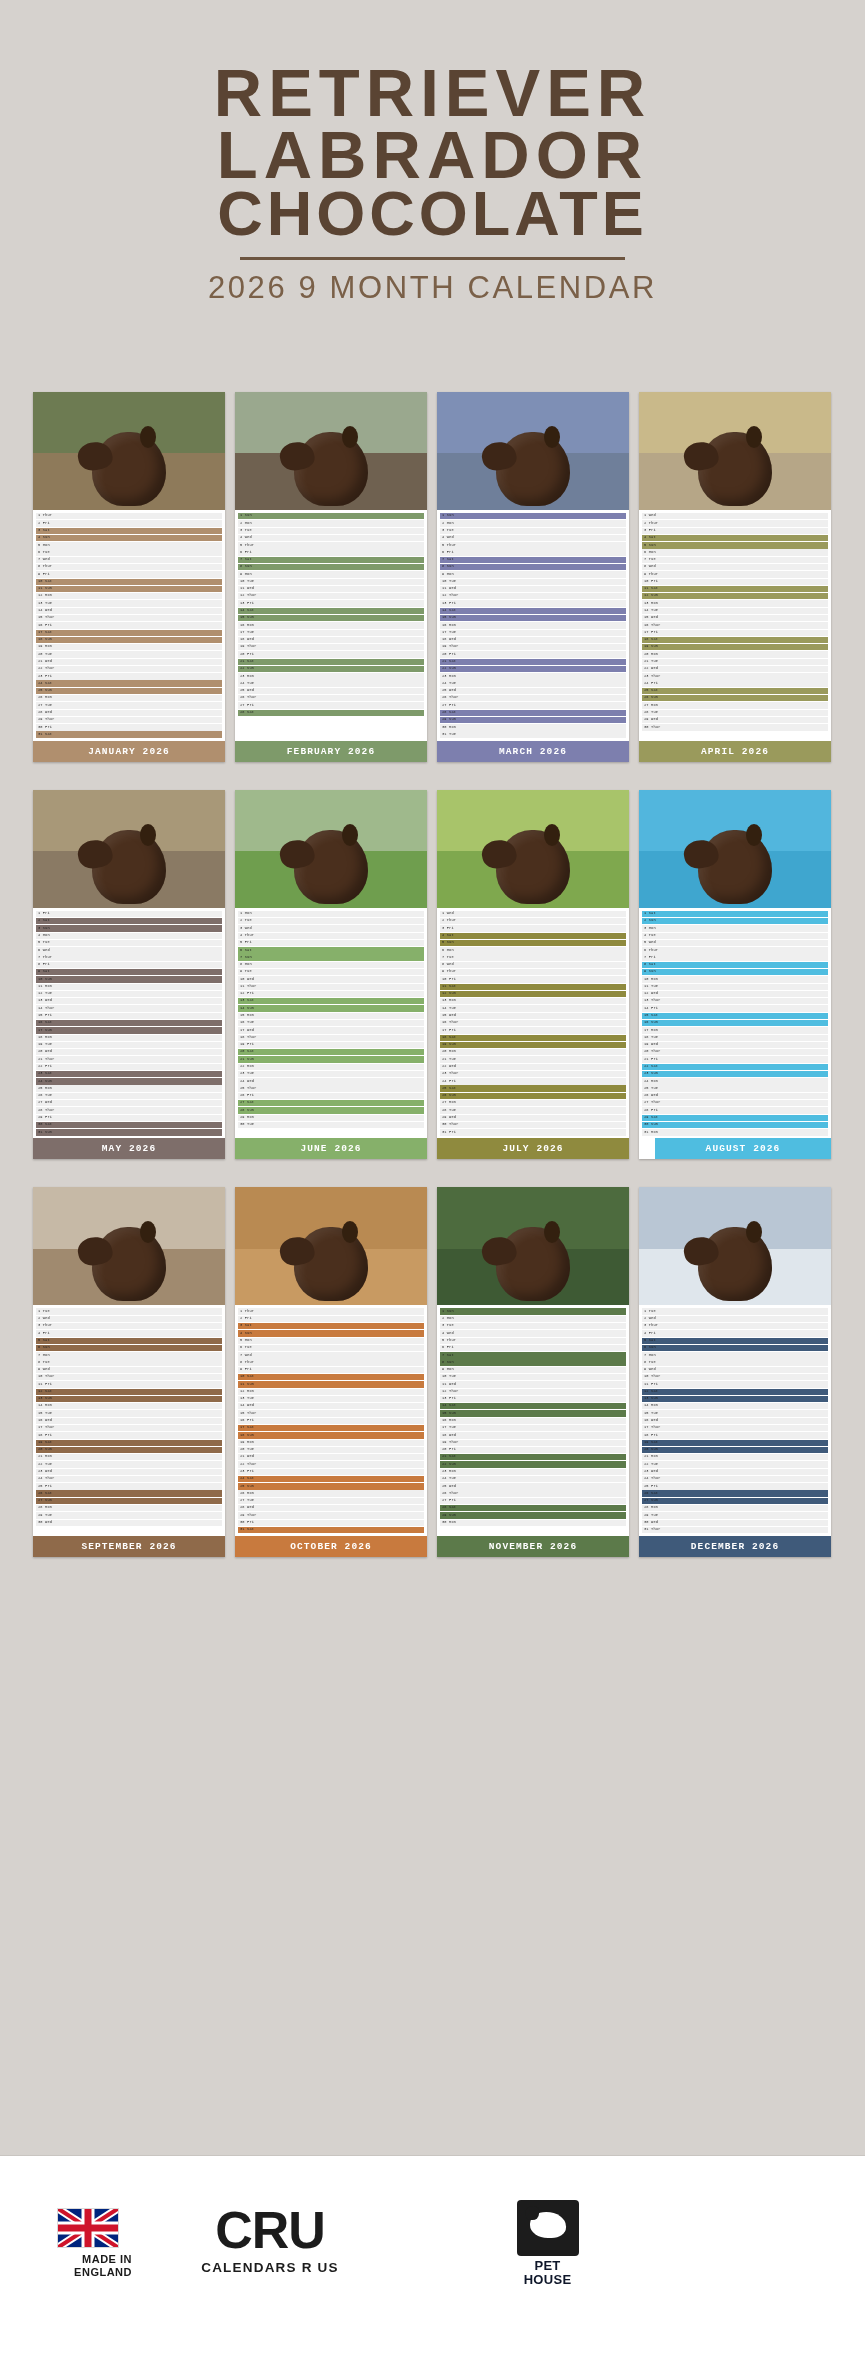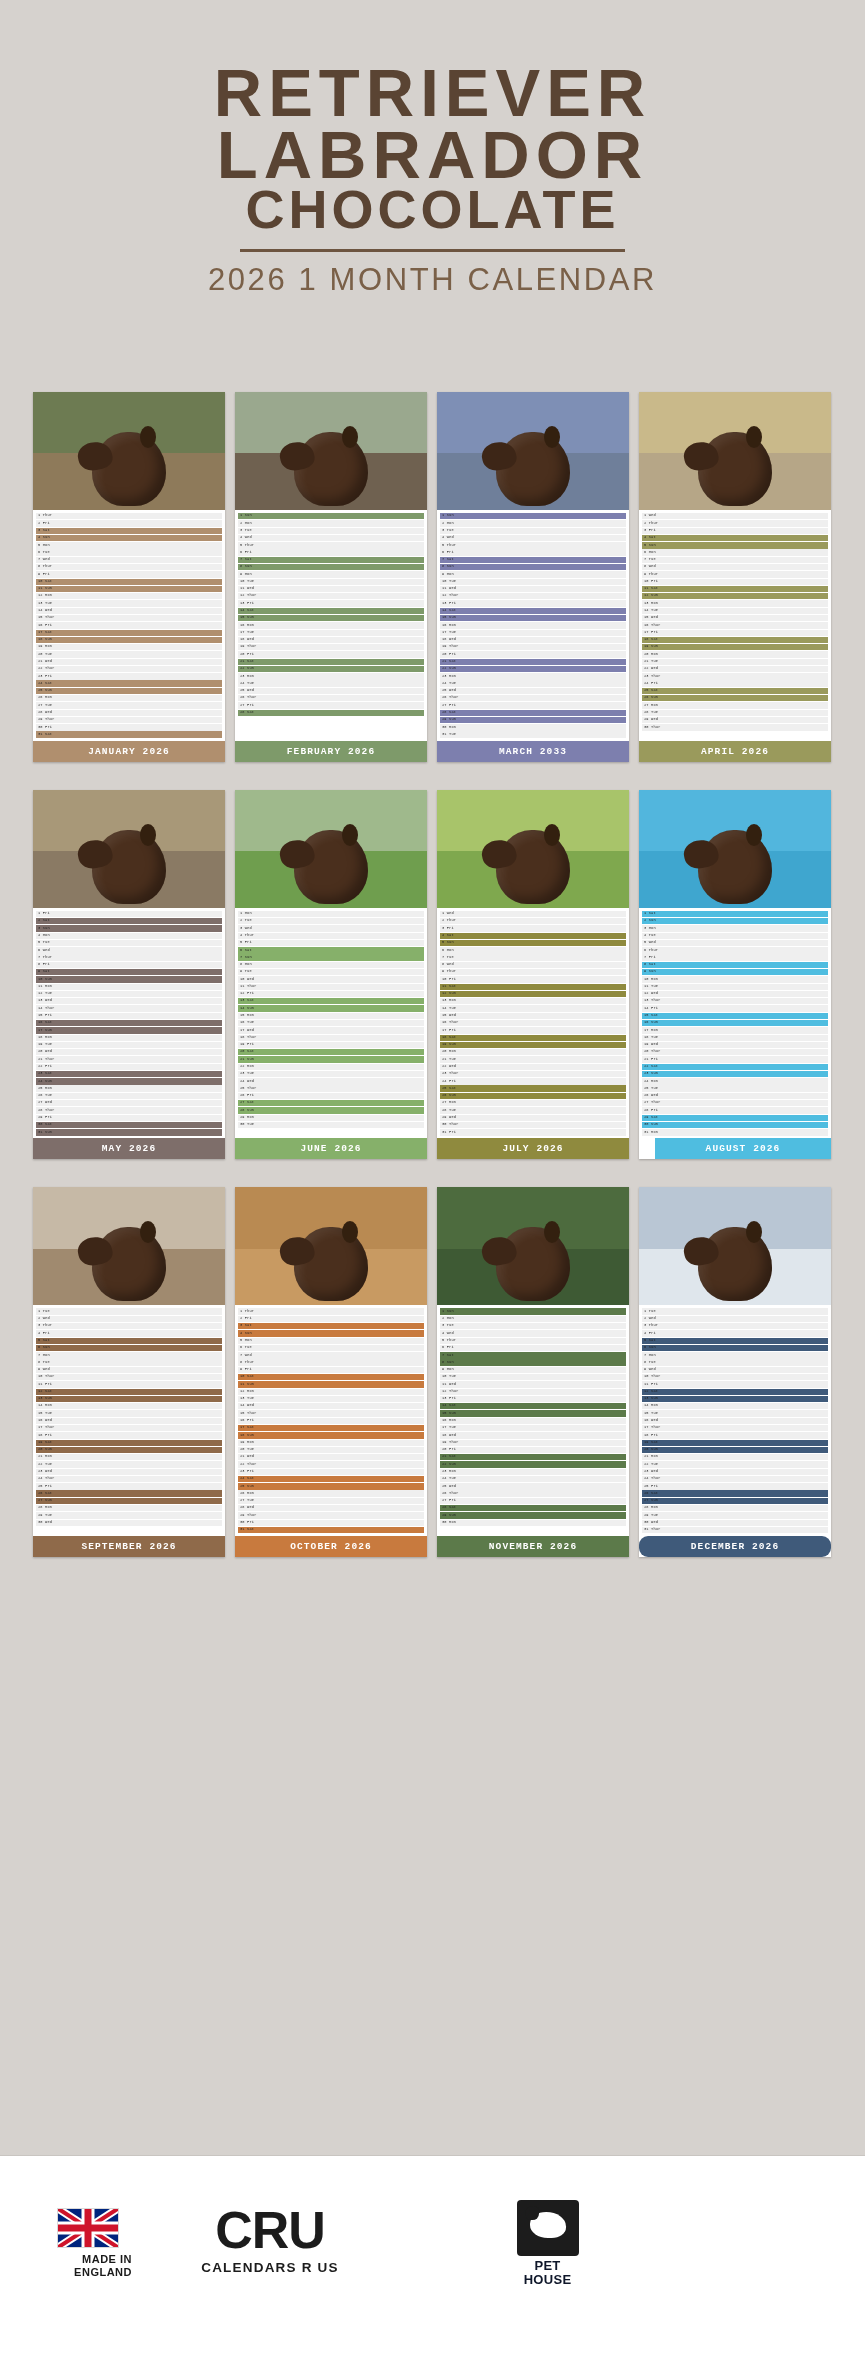--- a/index.html
+++ b/index.html
@@ -20,21 +20,21 @@
   .title-line {
     font-weight: bold;
     color: #5a4433;
     letter-spacing: 2px;
     line-height: 0.92;
     font-size: 66px;
     text-transform: uppercase;
   }
   .title-line.l1 { font-size: 67px; letter-spacing: 6px;}
   .title-line.l2 { font-size: 67px; letter-spacing: 6px;}
-  .title-line.l3 { font-size: 54px; letter-spacing: 4px;}
+  .title-line.l3 { font-size: 63px; letter-spacing: 4px;}
   .title-rule {
     width: 385px;
     height: 3px;
     background: #6d5540;
     margin: 14px auto 10px auto;
   }
   .subtitle {
     font-size: 31px;
     color: #7a6048;
     letter-spacing: 2.6px;
@@ -269,21 +269,21 @@
   }
 </style>
 </head>
 <body>
 
 <div class="header">
   <div class="title-line l2">RETRIEVER</div>
   <div class="title-line l1">LABRADOR</div>
   <div class="title-line l3">CHOCOLATE</div>
   <div class="title-rule"></div>
-  <div class="subtitle">2026 1 MONTH CALENDAR</div>
+  <div class="subtitle">2026 9 MONTH CALENDAR</div>
 </div>
 
 <div class="months" id="months-grid">
     <div class="month-row">
       <div class="month">
         <div class="month-photo">
           <div class="sky" style="background: rgb(109, 123, 82);"></div>
           <div class="ground" style="background: rgb(142, 122, 90);"></div>
           <div class="dog"></div>
         </div>
@@ -392,21 +392,21 @@
           <div class="day-row">23 Mon</div>
           <div class="day-row">24 Tue</div>
           <div class="day-row">25 Wed</div>
           <div class="day-row">26 Thur</div>
           <div class="day-row">27 Fri</div>
           <div class="day-row hl" style="background: rgb(125, 127, 174);">28 Sat</div>
           <div class="day-row hl" style="background: rgb(125, 127, 174);">29 Sun</div>
           <div class="day-row">30 Mon</div>
           <div class="day-row">31 Tue</div>
         </div>
-        <div class="month-label" style="background: rgb(125, 127, 174);">MARCH 2033</div>
+        <div class="month-label" style="background: rgb(125, 127, 174);">MARCH 2026</div>
       </div>
       <div class="month">
         <div class="month-photo">
           <div class="sky" style="background: rgb(201, 185, 138);"></div>
           <div class="ground" style="background: rgb(182, 166, 135);"></div>
           <div class="dog"></div>
         </div>
         <div class="month-days">
           <div class="day-row">1 Wed</div>
           <div class="day-row">2 Thur</div>
@@ -761,21 +761,21 @@
           <div class="day-row">23 Wed</div>
           <div class="day-row">24 Thur</div>
           <div class="day-row">25 Fri</div>
           <div class="day-row hl" style="background: rgb(63, 90, 122);">26 Sat</div>
           <div class="day-row hl" style="background: rgb(63, 90, 122);">27 Sun</div>
           <div class="day-row">28 Mon</div>
           <div class="day-row">29 Tue</div>
           <div class="day-row">30 Wed</div>
           <div class="day-row">31 Thur</div>
         </div>
-        <div class="month-label" style="background: rgb(63, 90, 122); border-radius: 9px;">DECEMBER 2026</div>
+        <div class="month-label" style="background: rgb(63, 90, 122);">DECEMBER 2026</div>
       </div>
     </div>
   </div>
 
 <div class="footer">
   <div class="footer-inner">
 
     <div class="flag-block">
       <div class="flag">
         <div class="d1"></div>

